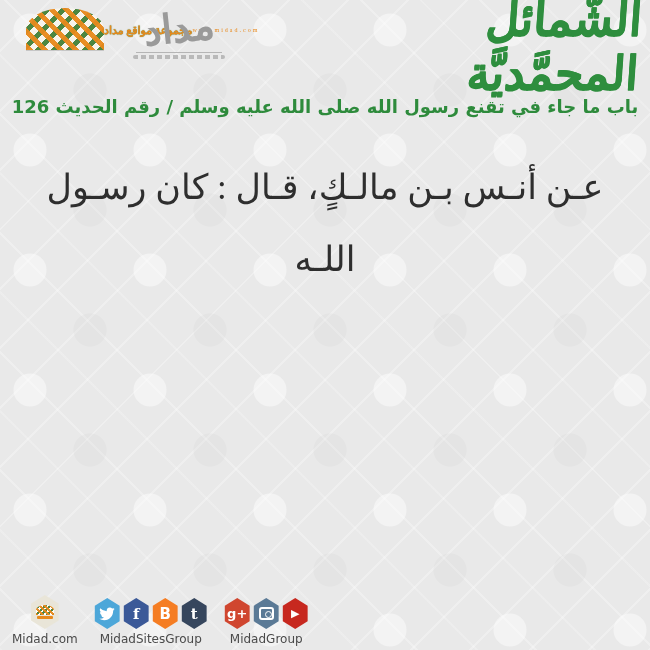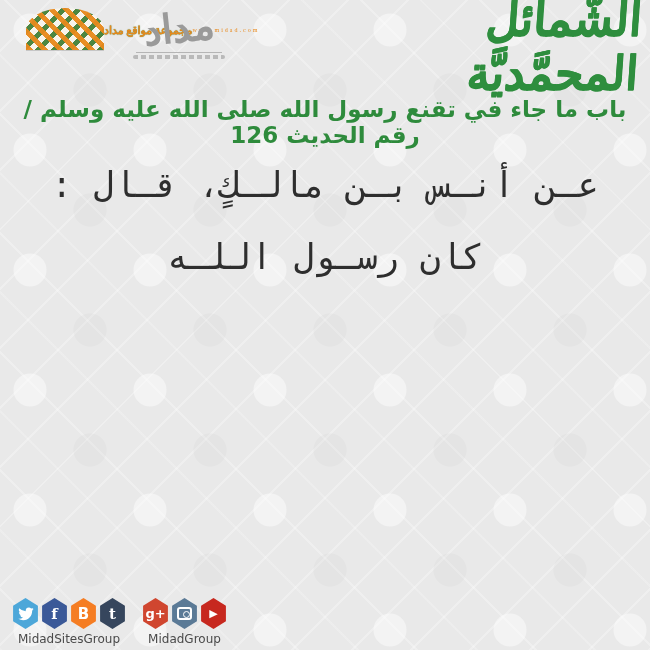--- a/index.html
+++ b/index.html
@@ -46,28 +46,28 @@
     font-family:"DejaVu Serif", serif; font-weight:bold;
     font-size:46px; color:#2e8e3e; direction:rtl;
     text-shadow:.6px 0 0 #2e8e3e, 0 .6px 0 #2e8e3e;
     transform:skewX(-4deg);
   }
 
   
   .subtitle{
     position:absolute; top:96px; left:0; right:0;
     text-align:center; direction:rtl;
-    color:#2e8b3c; font-weight:bold; font-size:23px;
+    color:#2e8b3c; font-weight:bold; font-size:18px;
   }
 
   
   .hadith{
     position:absolute; top:152px; left:40px; right:40px;
     direction:rtl; text-align:center;
-    font-family:Liberation Mono, monospace;
+    font-family:Liberation Serif, serif;
     color:#2e2e2e; font-size:35px; line-height:72px;
   }
 
   
   .footer{ position:absolute; left:12px; bottom:4px; display:flex; align-items:flex-end; gap:16px; }
   .footer-group{ display:flex; flex-direction:column; align-items:center; }
   .icon-row{ display:flex; gap:2px; }
   .hex{
     width:27px; height:31px;
     clip-path:polygon(50% 0, 96% 25%, 96% 75%, 50% 100%, 4% 75%, 4% 25%);
@@ -123,20 +123,29 @@
 </div>
 
 <div class="subtitle">باب ما جاء في تقنع رسول الله صلى الله عليه وسلم / رقم الحديث 126</div>
 
 <div class="hadith">
   <div>عـن أنـس بـن مالـكٍ، قـال : كان رسـول اللـه</div>
 </div>
 
 <div class="footer">
 
+  <div class="footer-group">
+    <div class="icon-row">
+      <div class="hex hex-midad">
+        <div class="mini-dome"></div>
+        <div class="mini-bar"></div>
+      </div>
+    </div>
+    <div class="footer-label">Midad.com</div>
+  </div>
 
   <div class="footer-group">
     <div class="icon-row">
       <div class="hex hex-twitter">
         <svg width="16" height="14" viewBox="0 0 24 20" xmlns="http://www.w3.org/2000/svg">
           <path fill="#fff" d="M23.4 2.3c-.8.4-1.8.7-2.7.8 1-.6 1.7-1.5 2-2.6-.9.5-1.9 1-3 1.2A4.7 4.7 0 0 0 11.7 6 13.3 13.3 0 0 1 2 1.4 4.7 4.7 0 0 0 3.5 7.7c-.8 0-1.5-.2-2.1-.6v.1c0 2.3 1.6 4.2 3.8 4.6-.4.1-.8.2-1.2.2l-.9-.1a4.7 4.7 0 0 0 4.4 3.3A9.5 9.5 0 0 1 .5 17.1a13.4 13.4 0 0 0 7.2 2.1c8.7 0 13.5-7.2 13.5-13.5v-.6c.9-.7 1.7-1.5 2.2-2.8z"></path>
         </svg>
       </div>
       <div class="hex hex-facebook">
           <span>f</span>

